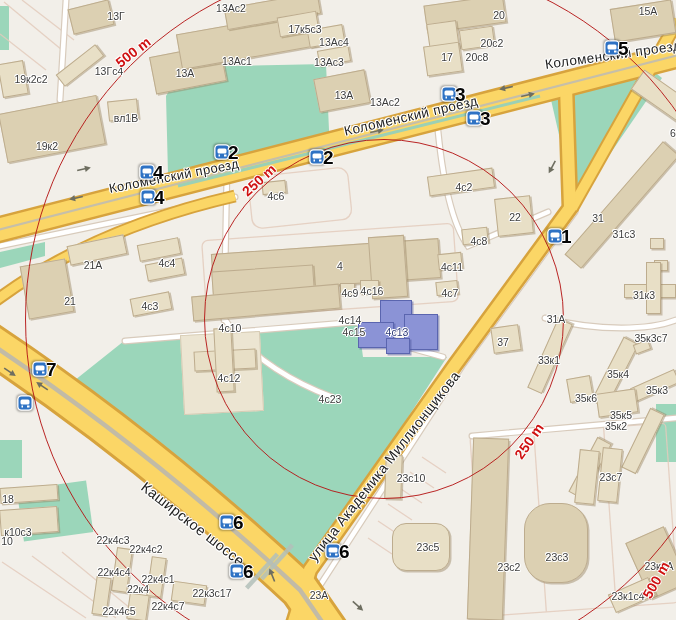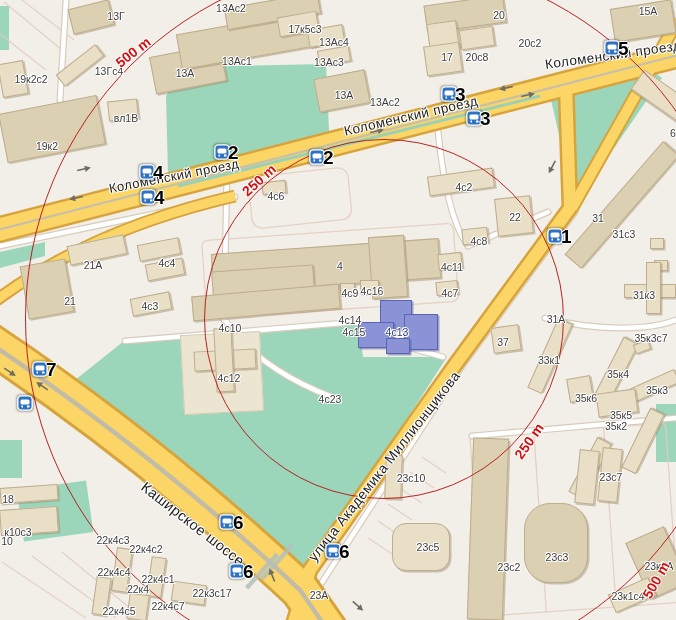--- a/index.html
+++ b/index.html
@@ -242,21 +242,21 @@
       <div class="lbl" style="left: 47px; top: 146px;">19к2</div>
       <div class="lbl" style="left: 231px; top: 8px;">13Ас2</div>
       <div class="lbl" style="left: 305px; top: 29px;">17к5с3</div>
       <div class="lbl" style="left: 334px; top: 42px;">13Ас4</div>
       <div class="lbl" style="left: 237px; top: 61px;">13Ас1</div>
       <div class="lbl" style="left: 329px; top: 62px;">13Ас3</div>
       <div class="lbl" style="left: 344px; top: 95px;">13А</div>
       <div class="lbl" style="left: 385px; top: 102px;">13Ас2</div>
       <div class="lbl" style="left: 648px; top: 11px;">15А</div>
       <div class="lbl" style="left: 499px; top: 15px;">20</div>
-      <div class="lbl" style="left: 492px; top: 43px; margin-left: 38px;">20с2</div>
+      <div class="lbl" style="left: 492px; top: 43px;">20с2</div>
       <div class="lbl" style="left: 447px; top: 57px;">17</div>
       <div class="lbl" style="left: 477px; top: 57px;">20с8</div>
       <div class="lbl" style="left: 673px; top: 133px;">6</div>
       <div class="lbl" style="left: 276px; top: 196px;">4с6</div>
       <div class="lbl" style="left: 464px; top: 187px;">4с2</div>
       <div class="lbl" style="left: 515px; top: 217px;">22</div>
       <div class="lbl" style="left: 598px; top: 218px;">31</div>
       <div class="lbl" style="left: 624px; top: 234px;">31с3</div>
       <div class="lbl" style="left: 479px; top: 241px;">4с8</div>
       <div class="lbl" style="left: 167px; top: 263px;">4с4</div>

